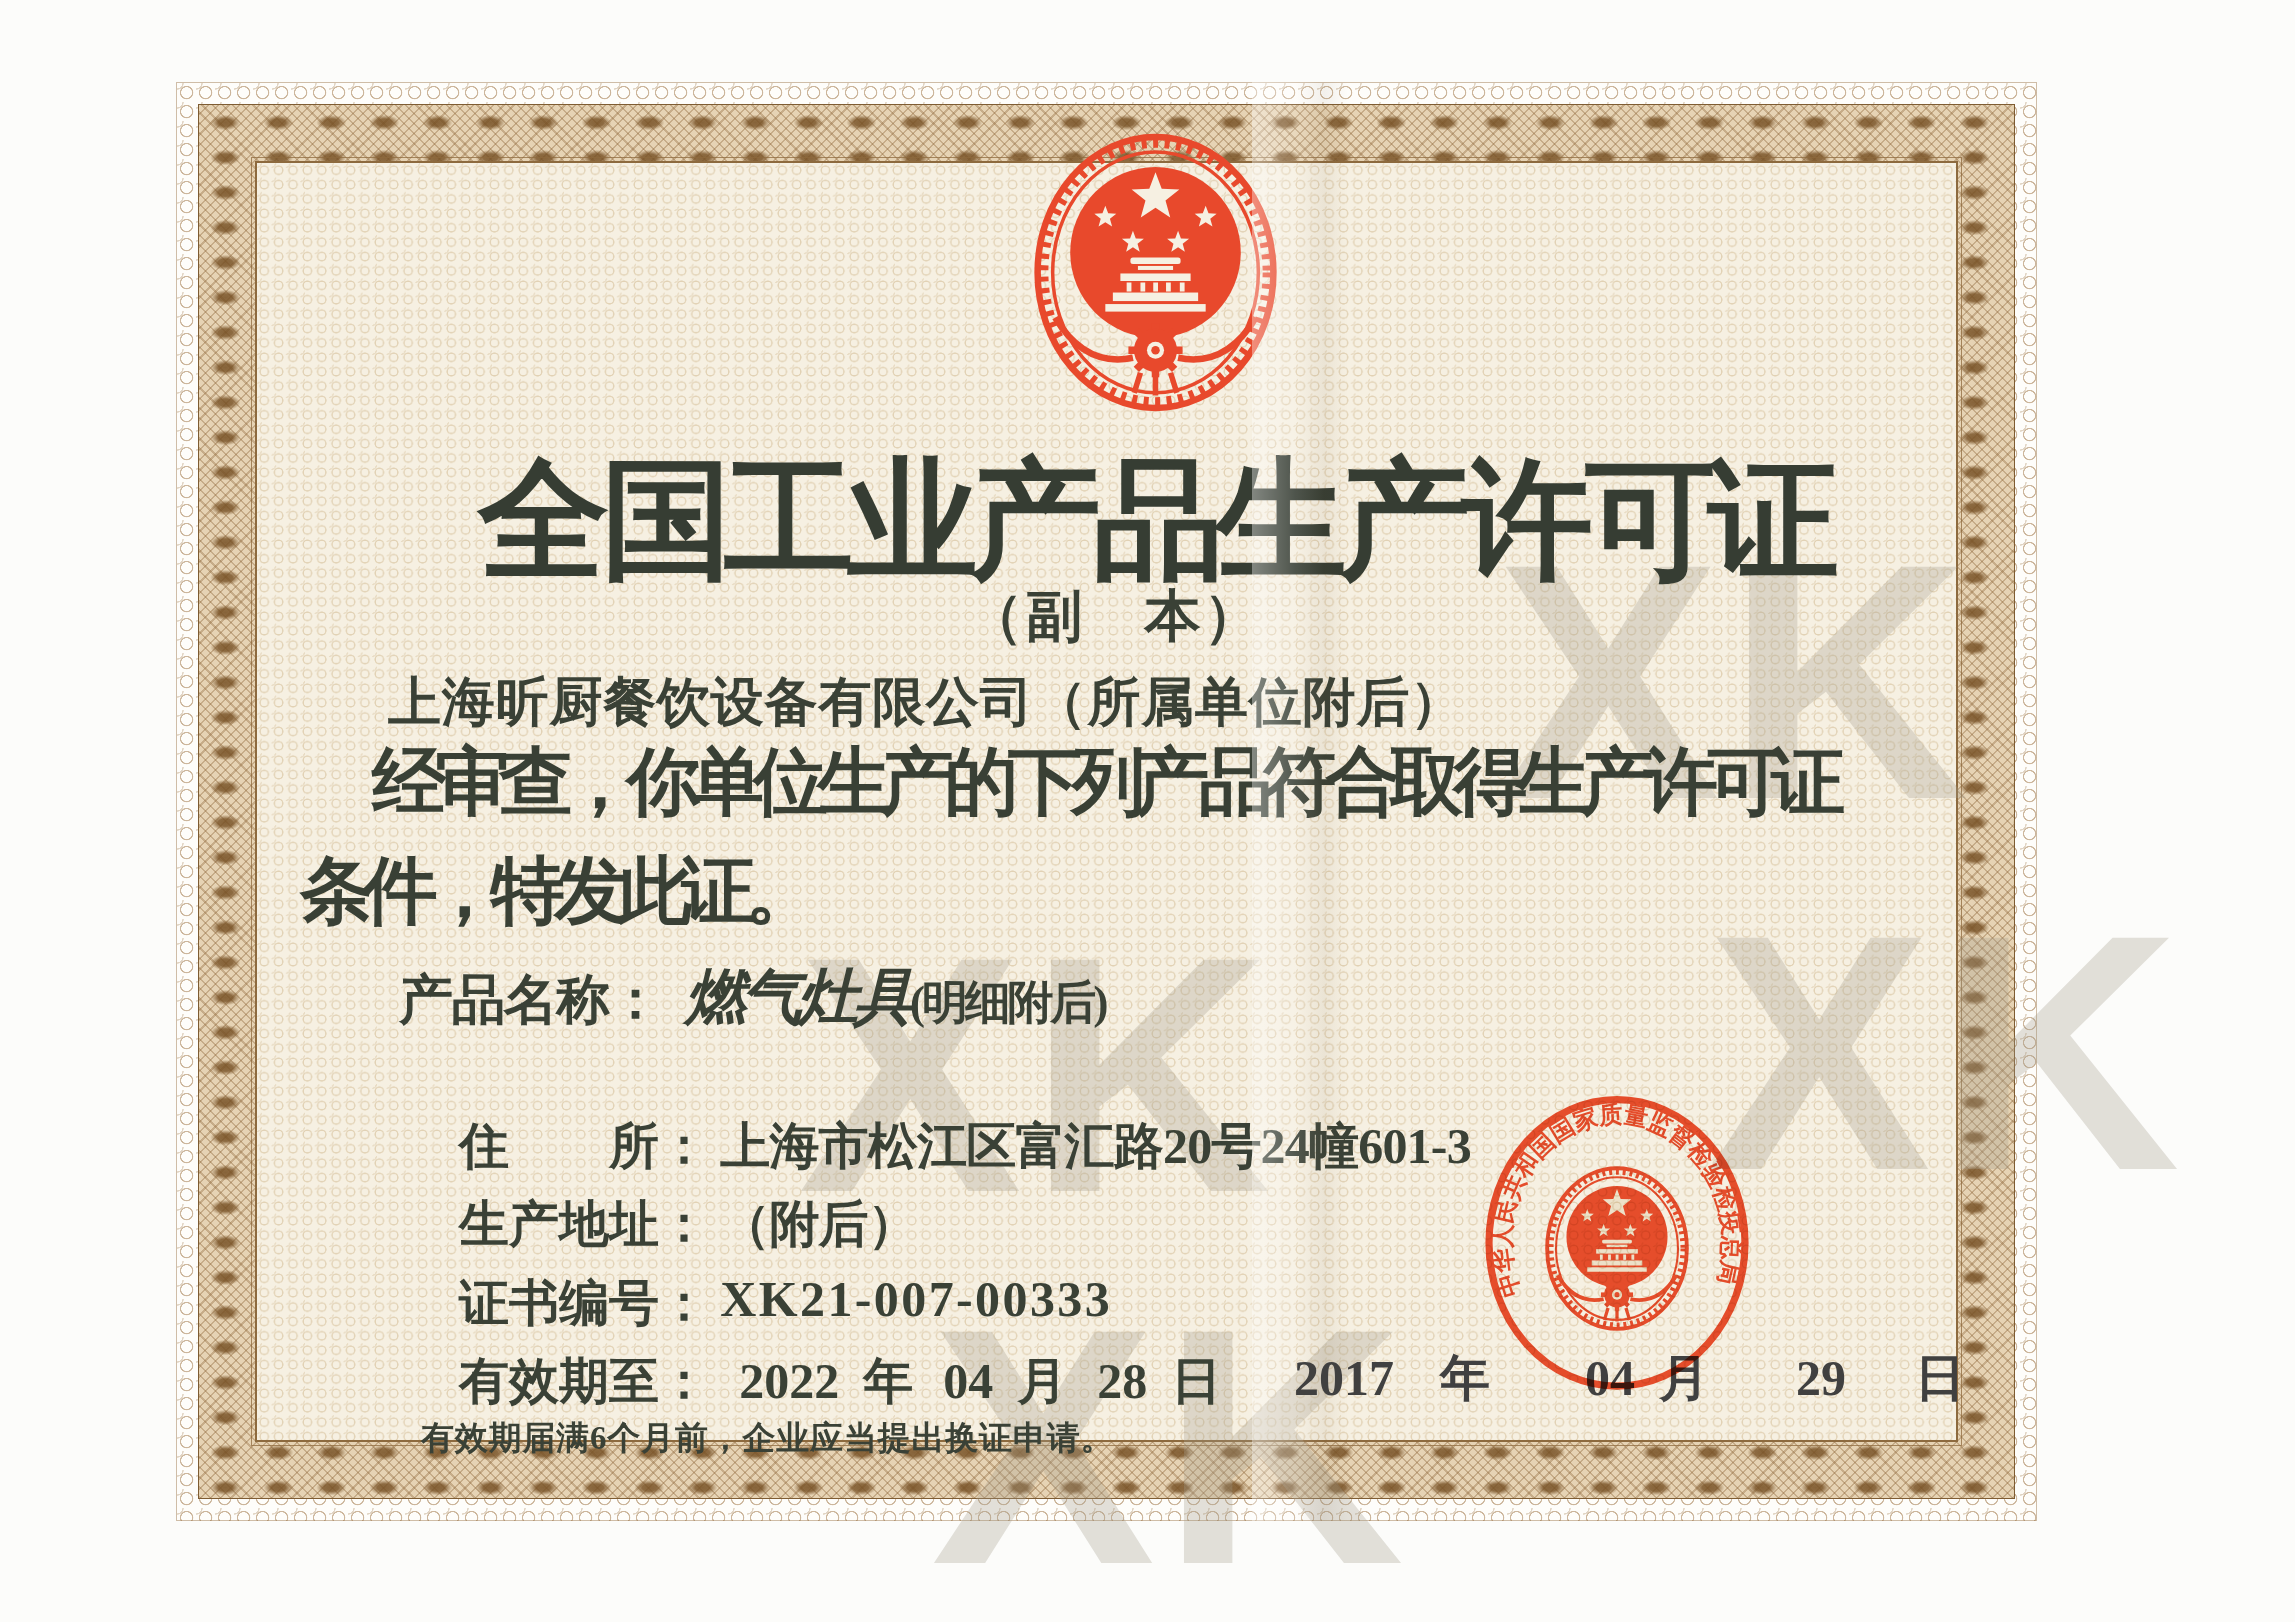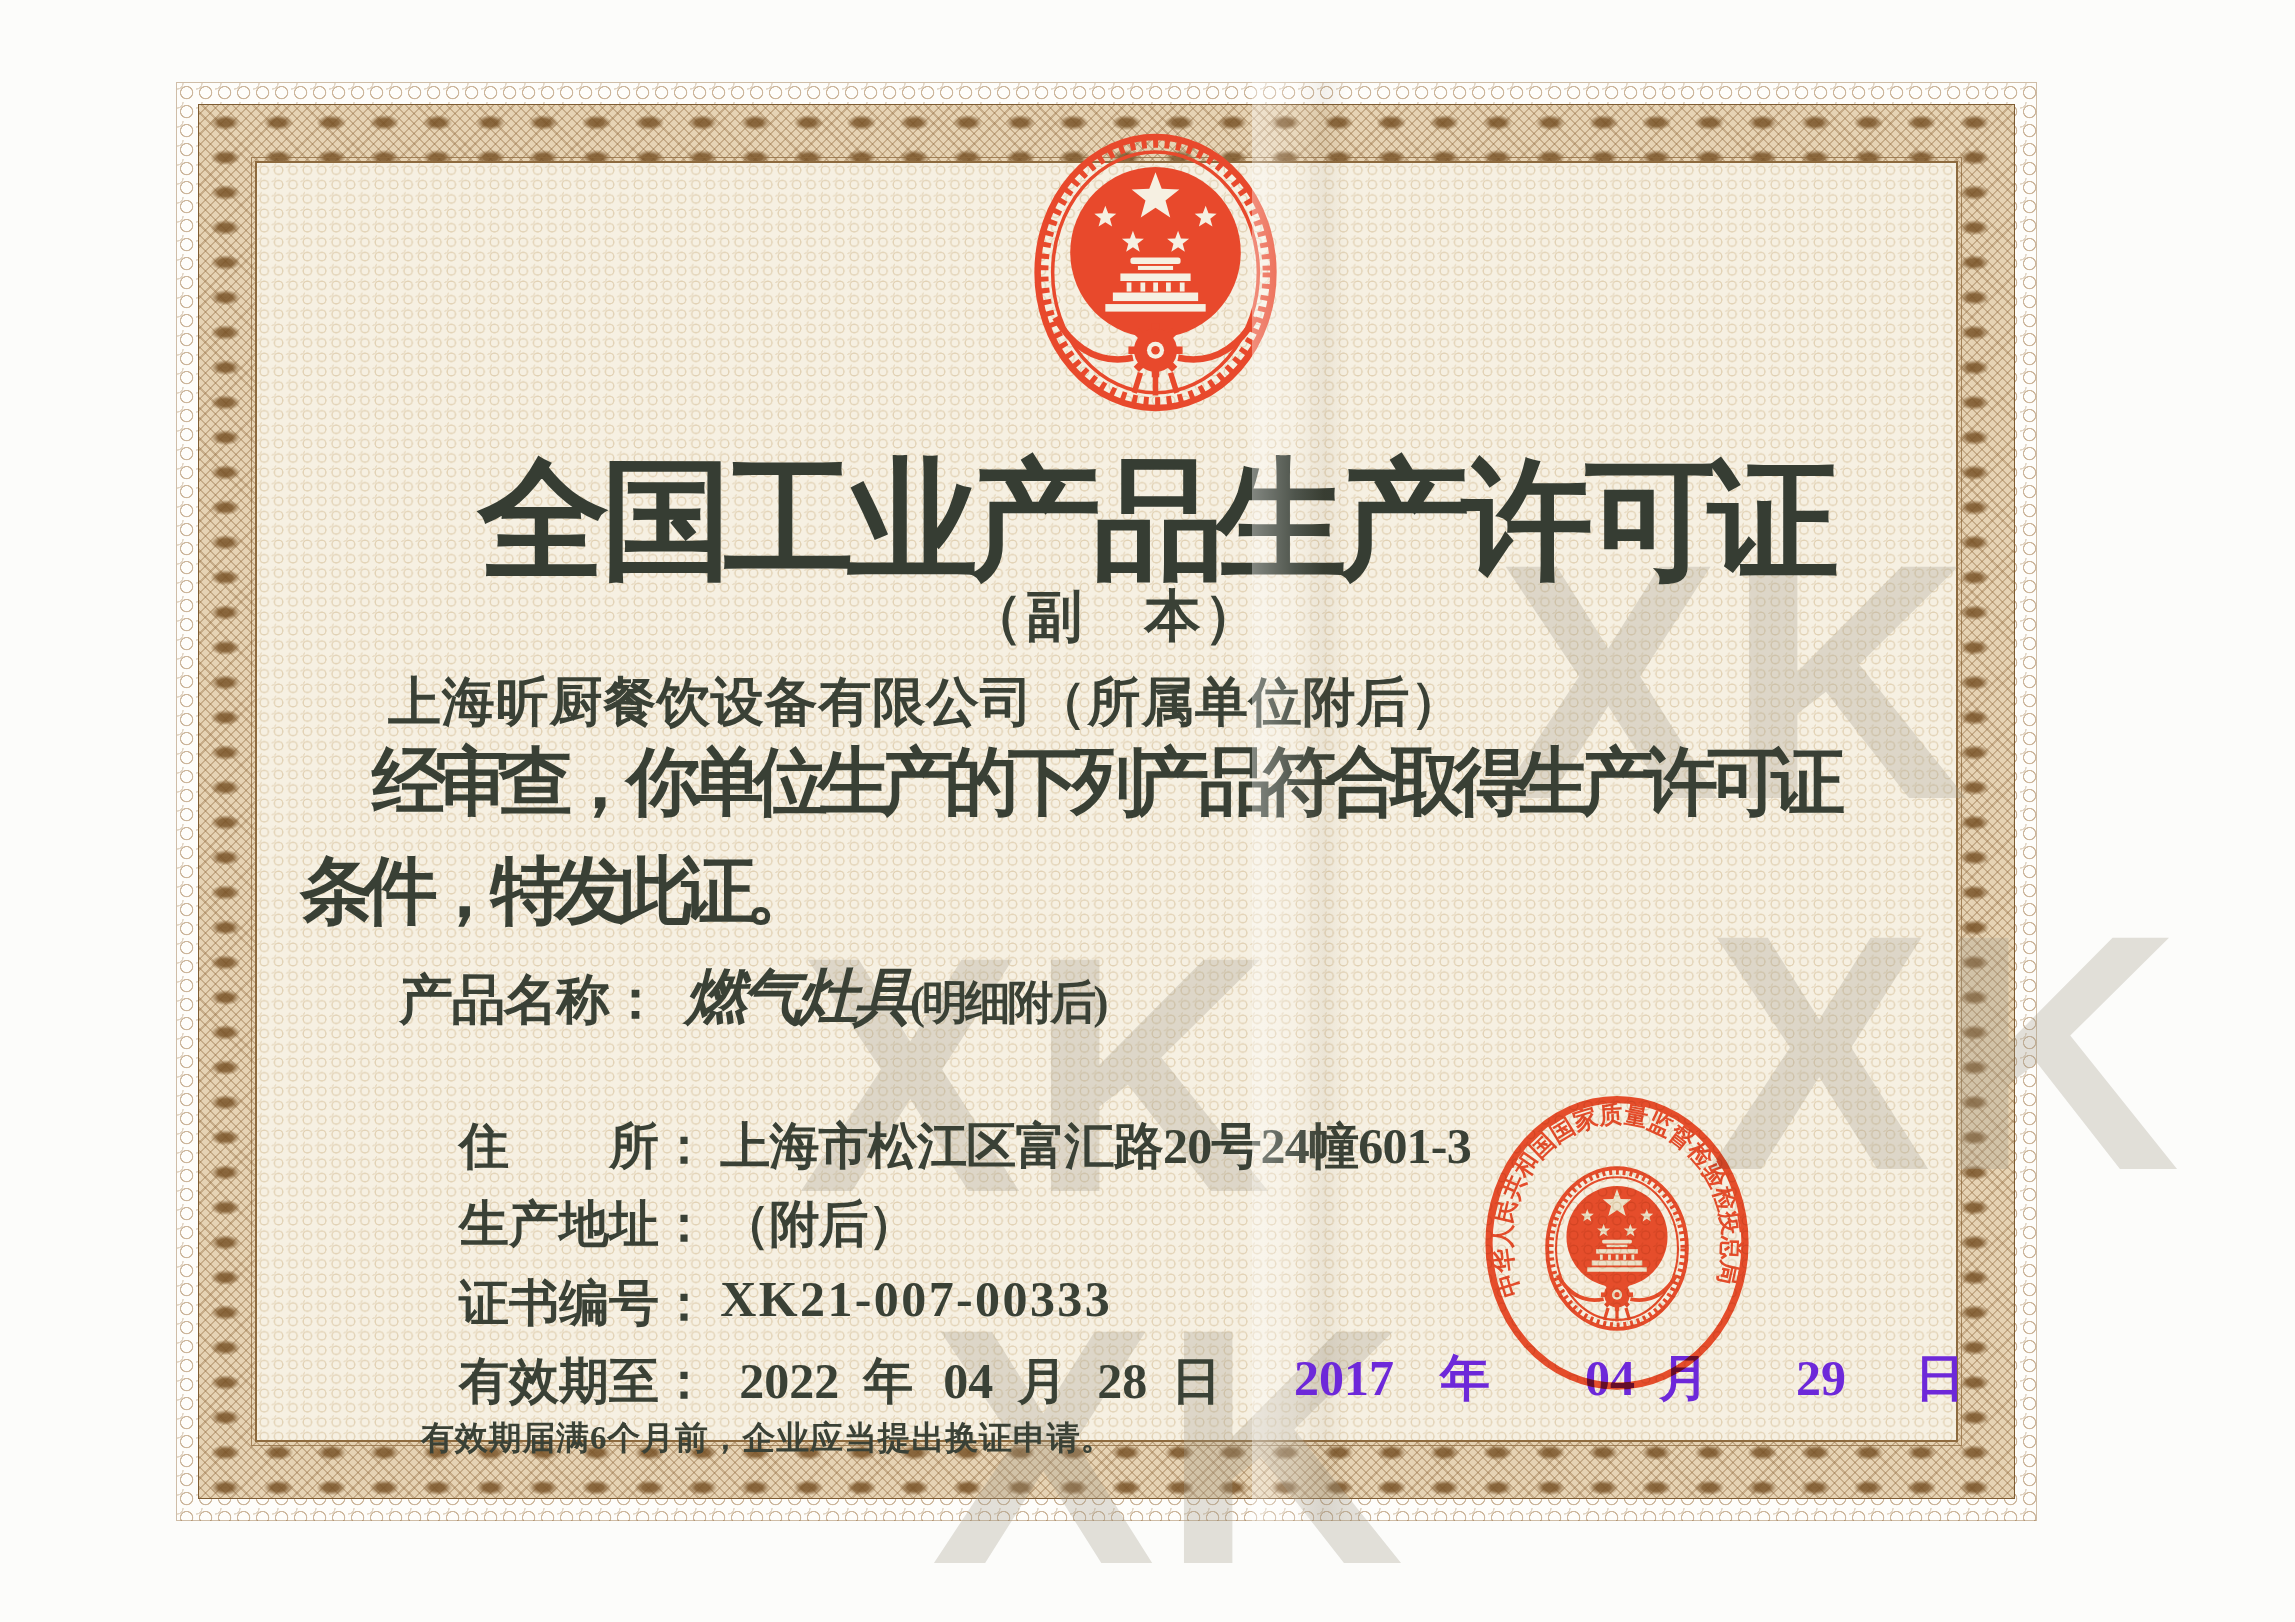--- a/index.html
+++ b/index.html
@@ -54,21 +54,21 @@
   .row-address{left:247px;top:1031px;}
   .row-prodaddr{left:247px;top:1109px;}
   .row-certno{left:247px;top:1188px;}
   .row-validity{left:247px;top:1266px;}
   .certno-value{letter-spacing:2.4px;}
   .dateseq{display:flex;align-items:baseline;margin-left:11.2px;}
   .dateseq span{font-size:50px;font-weight:600;}
   .dateseq .dnum{margin-left:30px;} .dateseq .dunit{margin-left:24px;} .dateseq .dfirst{margin-left:19px;}
   .note{left:245px;top:1334px;font-size:33px;font-weight:700;letter-spacing:0.8px;}
   .issue-date{left:1118px;top:1263px;display:flex;align-items:baseline;z-index:4;}
-  .issue-date span{font-size:50px;font-weight:600;color:#6d28d9;}
+  .issue-date span{font-size:50px;font-weight:600;color:#404040;}
   .iy{margin-left:0;} .iyu{margin-left:46px;} .imo{margin-left:95px;} .imu{margin-left:24px;} .ida{margin-left:87px;} .idu{margin-left:69px;}
   .seal{left:1301px;top:1008px;width:280px;height:309px;z-index:6;mix-blend-mode:multiply;opacity:.95;color:#ee4824;}
   svg{display:block;}
 </style>
 </head>
 <body>
 
 <div class="page">
 
   <svg width="0" height="0" style="position:absolute" aria-hidden="true">

